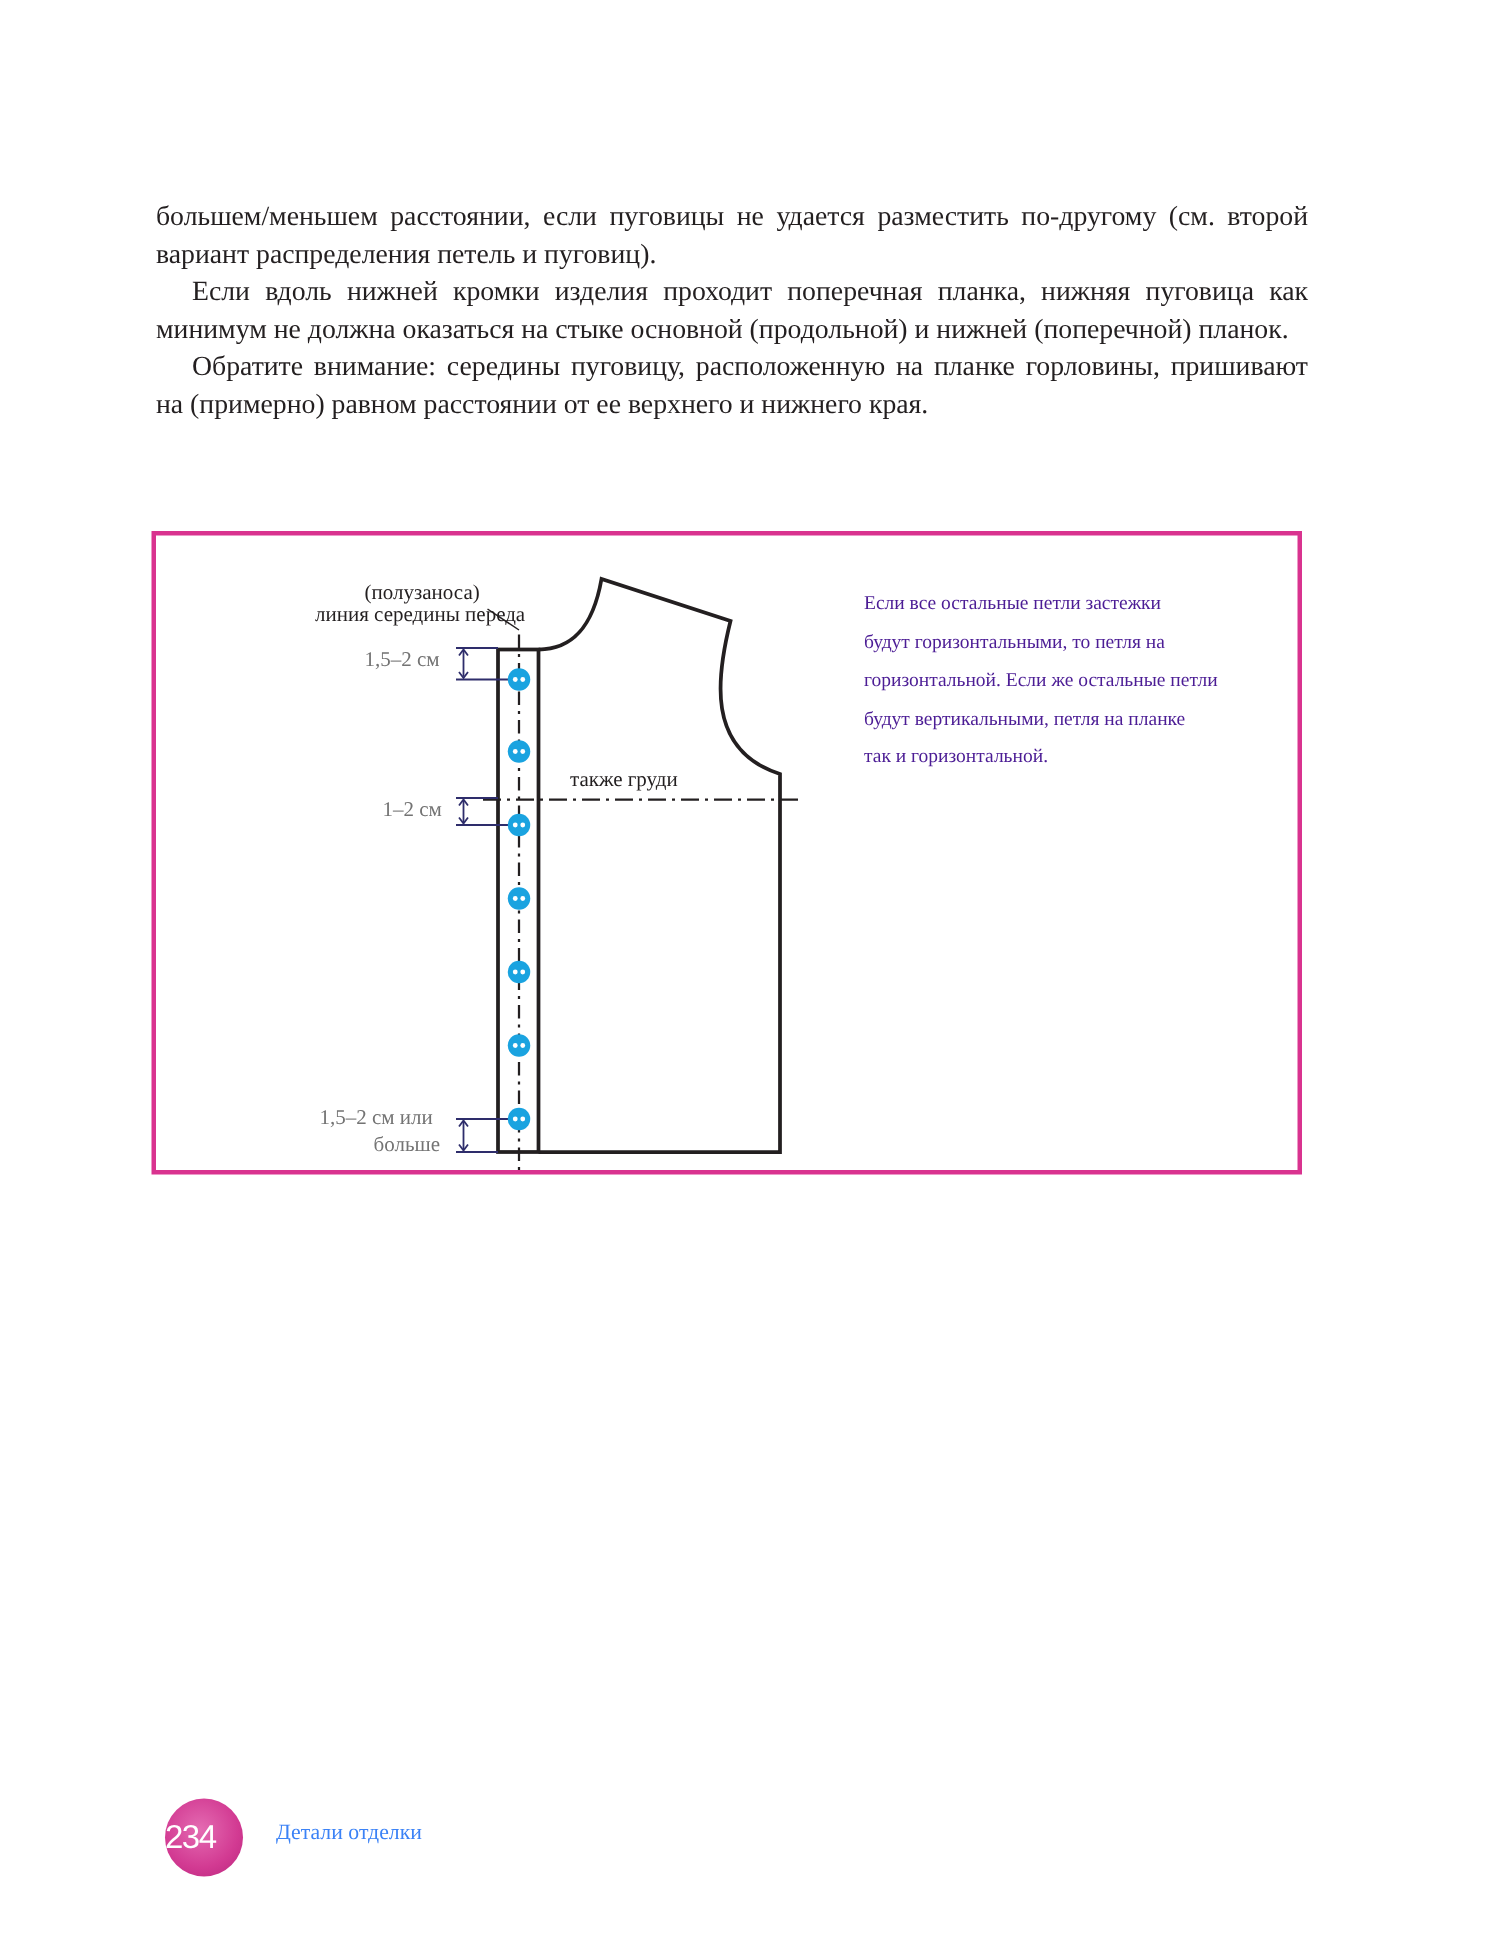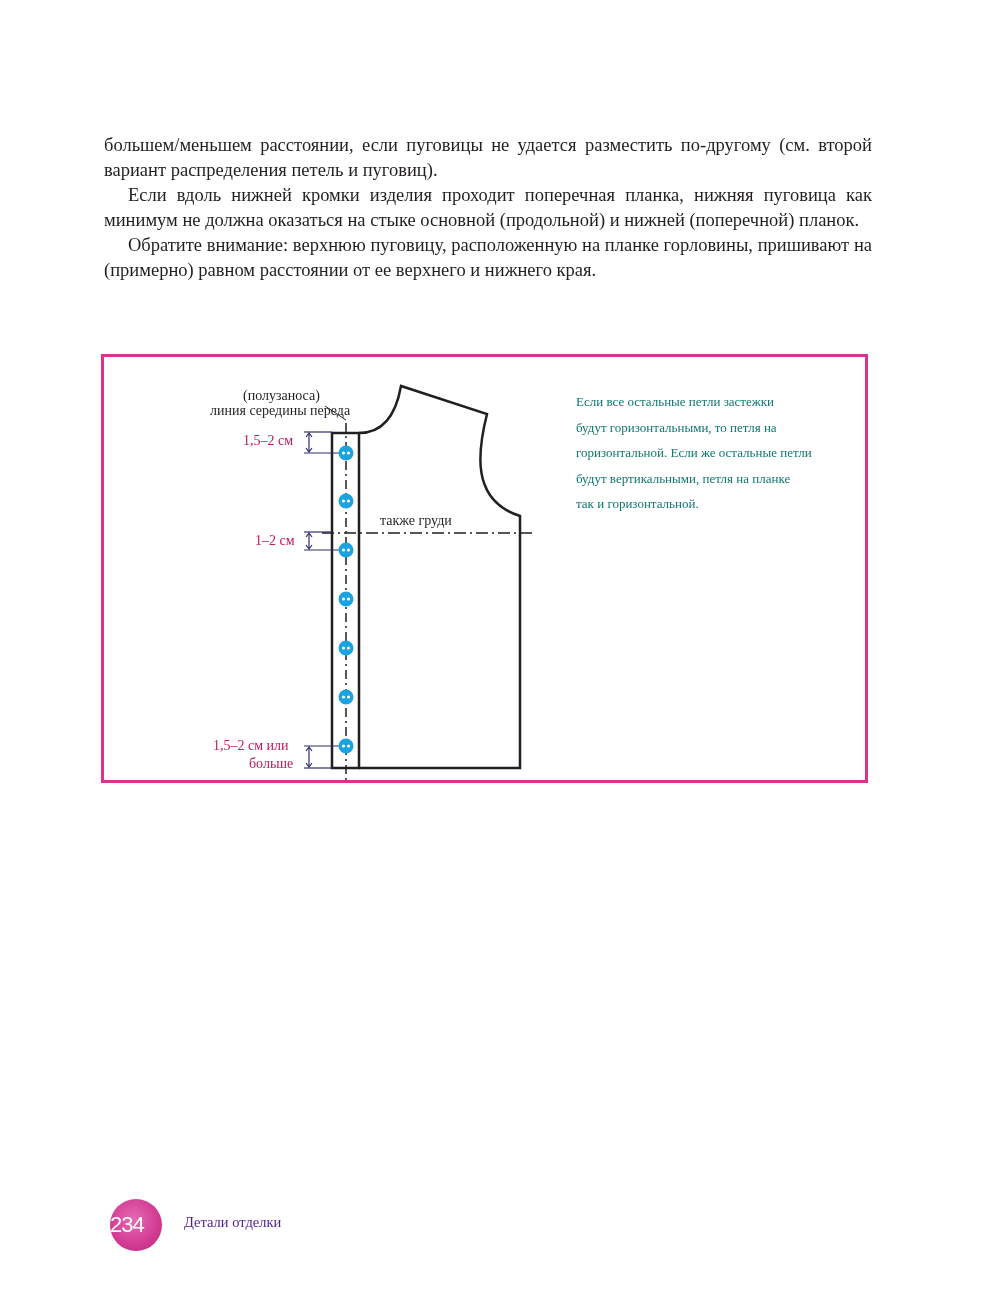--- a/index.html
+++ b/index.html
@@ -5,38 +5,38 @@
   html, body { margin: 0; padding: 0; background: #ffffff; }
   body { width: 997px; height: 1291px; position: relative; overflow: hidden;
          font-family: "Liberation Serif", "DejaVu Serif", serif; color: #231f20; }
   .body-text { position: absolute; left: 104px; top: 133px; width: 768px;
                font-size: 18.5px; line-height: 25px; text-align: justify; }
   .body-text p { margin: 0; }
   .body-text p.indent { text-indent: 24px; }
   .figure-box { position: absolute; left: 101px; top: 354px; width: 767px; height: 429px;
                 border: 3px solid #d9338f; box-sizing: border-box; }
   .figure-svg { position: absolute; left: 0; top: 0; }
-  .lbl { position: absolute; font-size: 14px; color: #be185d; line-height: 16px; }
+  .lbl { position: absolute; font-size: 14px; color: #737373; line-height: 16px; }
   .lbl-black { color: #231f20; }
   .note { position: absolute; left: 576px; top: 389px; width: 280px;
-          font-size: 13px; line-height: 25.5px; color: #0f766e; }
+          font-size: 13px; line-height: 25.5px; color: #4c1d95; }
   .note p { margin: 0; }
   .footer-badge { position: absolute; left: 110px; top: 1199px; width: 52px; height: 52px;
                   border-radius: 50%; background: radial-gradient(circle at 45% 40%, #e46bb2 0%, #d23a92 60%, #b8257c 100%);
                   display: flex; align-items: center; justify-content: flex-start; }
   .footer-badge span { color: #ffffff; font-family: "Liberation Sans", sans-serif; font-size: 22px; letter-spacing: -1px; }
-  .footer-title { position: absolute; left: 184px; top: 1214px; font-size: 14.5px; color: #4c1d95; }
+  .footer-title { position: absolute; left: 184px; top: 1214px; font-size: 14.5px; color: #3b82f6; }
 </style>
 </head>
 <body>
 
 <div class="body-text">
   <p>большем/меньшем расстоянии, если пуговицы не удается разместить по-другому (см. второй вариант распределения петель и пуговиц).</p>
   <p class="indent">Если вдоль нижней кромки изделия проходит поперечная планка, нижняя пуговица как минимум не должна оказаться на стыке основной (продольной) и нижней (поперечной) планок.</p>
-  <p class="indent">Обратите внимание: верхнюю пуговицу, расположенную на планке горловины, пришивают на (примерно) равном расстоянии от ее верхнего и нижнего края.</p>
+  <p class="indent">Обратите внимание: середины пуговицу, расположенную на планке горловины, пришивают на (примерно) равном расстоянии от ее верхнего и нижнего края.</p>
 </div>
 
 <div class="figure-box"></div>
 
 <svg class="figure-svg" width="997" height="1291" viewBox="0 0 997 1291">
 
   <path d="M359,433 C380,433 395,420 401,386 L487,414 C478,450 470,500 520,516 L520,768 L359,768" fill="none" stroke="#231f20" stroke-width="2.5"></path>
 
   <rect x="332" y="433" width="27" height="335" fill="none" stroke="#231f20" stroke-width="2.5"></rect>
 

